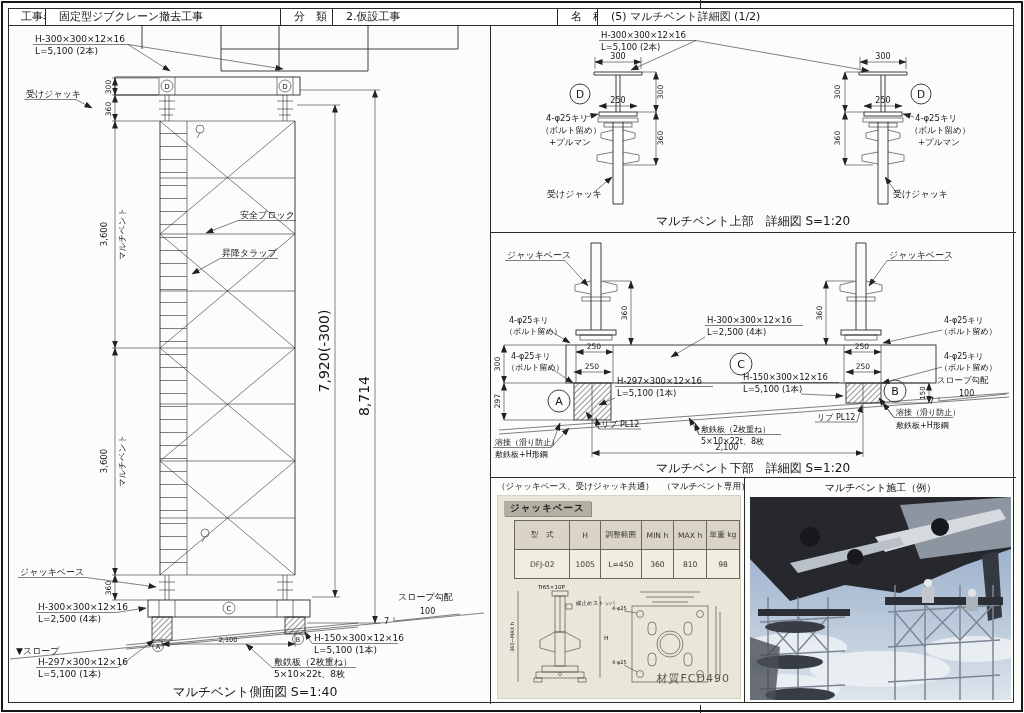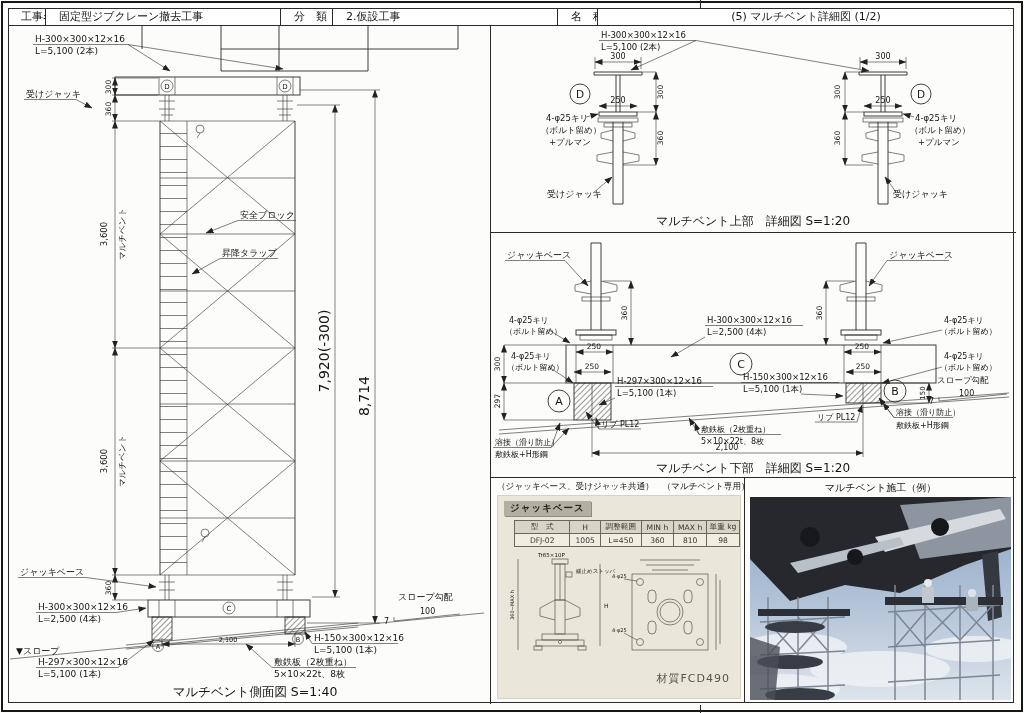--- a/index.html
+++ b/index.html
@@ -4,39 +4,39 @@
 <style>
   html,body{margin:0;padding:0;background:#e9e9e9;}
   #sheet{position:relative;width:1024px;height:713px;background:#fcfcfa;overflow:hidden;
          font-family:"DejaVu Sans",sans-serif;color:#151515;}
   .outer{position:absolute;left:1px;top:1px;right:1px;bottom:1px;border:2px solid #161616;}
   .frame{position:absolute;left:8px;top:8px;width:1006px;height:695px;border:1px solid #2a2a2a;box-sizing:border-box;}
   .fold{position:absolute;width:0;border-left:1.6px solid #222;}
   .header{position:absolute;left:8px;top:8px;width:1006px;height:18px;display:flex;
           border-bottom:1px solid #2a2a2a;box-sizing:border-box;font-size:11px;line-height:17px;background:#fff;}
   .hcell{border-right:1px solid #2a2a2a;padding:0 13px;white-space:nowrap;overflow:hidden;box-sizing:border-box;}
-  .hcell.last{border-right:none;flex:1;text-align:center;}
+  .hcell.last{border-right:none;flex:1;}
   .panel{position:absolute;box-sizing:border-box;}
   #left-panel{left:8px;top:26px;width:482px;height:678px;}
   #divider-v{left:490px;top:26px;height:678px;width:0;border-left:1px solid #2a2a2a;position:absolute;}
   #rt-panel{left:491px;top:26px;width:525px;height:207px;border-bottom:1px solid #2a2a2a;}
   #rm-panel{left:491px;top:233px;width:525px;height:245px;border-bottom:1px solid #2a2a2a;}
   #rbl-panel{left:491px;top:478px;width:254px;height:225px;border-right:1px solid #2a2a2a;}
   #rbr-panel{left:745px;top:478px;width:271px;height:225px;}
   svg{display:block;font-family:"DejaVu Sans",sans-serif;}
   .ln{stroke:#2b2b2b;stroke-width:.9;fill:none;}
   .lt{stroke:#2b2b2b;stroke-width:.6;fill:none;}
   .dm{stroke:#333;stroke-width:.6;fill:none;}
   text{fill:#151515;}
   .note-line{font-size:8.6px;padding:3px 4px 13px 6px;white-space:nowrap;}
   .scan{position:absolute;left:6px;top:17px;width:242px;height:202px;background:#eae6d9;border:1px solid #d6d2c4;}
   .scan-title{display:inline-block;margin:5px 0 0 6px;padding:1px 6px;background:#b3afa2;color:#23211c;
               font-size:9.5px;font-weight:bold;letter-spacing:1px;box-shadow:1px 1px 0 #8f8b7e;}
   .jack-tbl{border-collapse:collapse;margin:4px 0 0 16px;font-size:7.6px;color:#3a372f;}
-  .jack-tbl td,.jack-tbl th{border:1px solid #6b675c;padding:0 2px;text-align:center;height:12px;
+  .jack-tbl td,.jack-tbl th{border:1px solid #6b675c;padding:8px 2px;text-align:center;height:12px;
         font-weight:normal;white-space:nowrap;background:#f1ede0;}
   .jack-tbl th{background:#d9d4c6;}
   .material{position:absolute;right:10px;bottom:12px;font-size:11px;color:#57534a;letter-spacing:1px;}
   .photo-caption{text-align:center;font-size:10px;padding:3px 0 2px 0;}
 </style>
 </head>
 <body>
 
 <div id="sheet">
   <div class="outer"></div>

